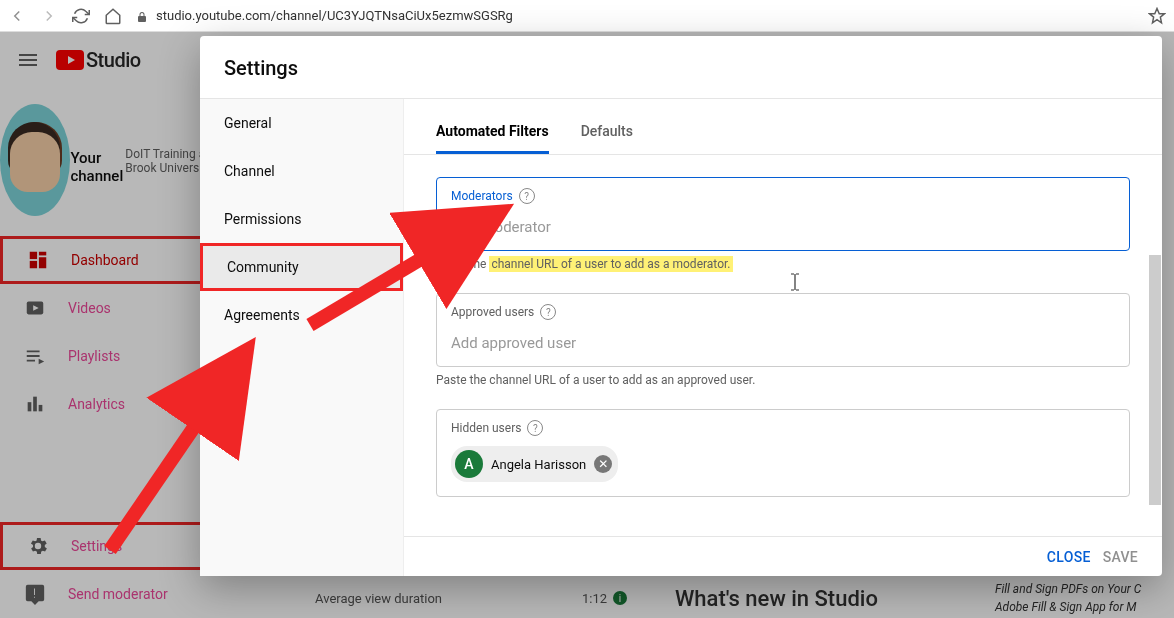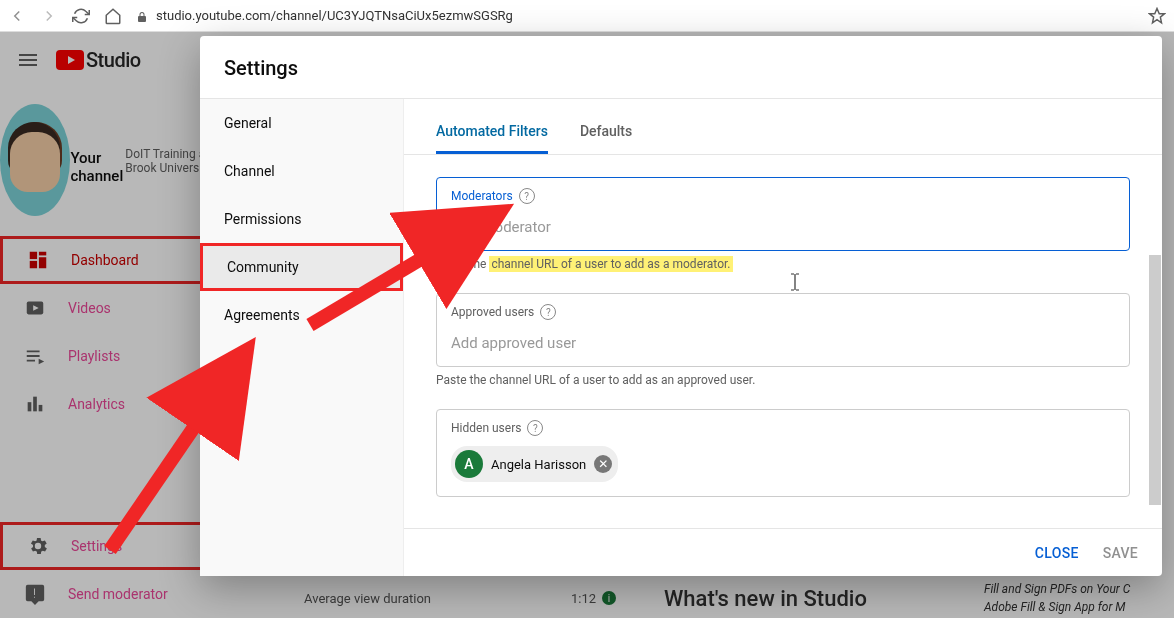--- a/index.html
+++ b/index.html
@@ -46,48 +46,48 @@
 
 .modal { position: absolute; top: 36px; left: 200px; width: 962px; height: 540px; background: #fff; border-radius: 4px; box-shadow: 0 12px 40px rgba(0,0,0,0.3); display: flex; flex-direction: column; }
 .modal-title { font-size: 20px; font-weight: 500; padding: 20px 24px 18px; color: #0d0d0d; }
 .modal-body { flex: 1; display: flex; border-top: 1px solid #e5e5e5; overflow: hidden; }
 .modal-side { width: 204px; background: #f9f9f9; border-right: 1px solid #eee; }
 .modal-side-item { height: 48px; display: flex; align-items: center; padding: 0 24px; font-size: 14px; color: #0d0d0d; }
 .modal-side-item.selected { background: #eaeaea; }
 .modal-main { flex: 1; display: flex; flex-direction: column; min-width: 0; }
 .tabs { display: flex; gap: 32px; padding: 0 32px; border-bottom: 1px solid #e5e5e5; margin-top: 10px; }
 .tab { padding: 14px 0 12px; font-size: 14px; color: #606060; font-weight: 500; cursor: pointer; border-bottom: 3px solid transparent; }
-.tab.active { color: #0369a1; border-bottom-color: #065fd4; }
+.tab.active { color: #000000; border-bottom-color: #065fd4; font-weight: bold; }
 .main-scroll { flex: 1; overflow-y: auto; padding: 22px 32px 16px; position: relative; }
 
 .field-box { border: 1px solid #ccc; border-radius: 4px; padding: 10px 14px 14px; margin-bottom: 6px; }
 .field-box.focused { border: 1px solid #065fd4; }
 .field-label { font-size: 12px; color: #606060; display: flex; align-items: center; gap: 6px; }
 .field-box.focused .field-label { color: #065fd4; }
 .field-input { border: none; outline: none; width: 100%; font-size: 15px; color: #0d0d0d; margin-top: 14px; }
 .field-input::placeholder { color: #999; }
 .helper { font-size: 12px; color: #606060; margin-bottom: 22px; }
 .highlight { background: #fff176; padding: 1px 2px; }
 
 .chip { display: inline-flex; align-items: center; background: #eee; border-radius: 16px; padding: 4px 6px 4px 4px; gap: 8px; margin-top: 10px; }
 .chip-avatar { width: 28px; height: 28px; border-radius: 50%; background: #1a7a3a; color: #fff; display: flex; align-items: center; justify-content: center; font-size: 14px; font-weight: 500; }
 .chip-name { font-size: 13px; color: #0d0d0d; }
 .chip-x { width: 18px; height: 18px; border-radius: 50%; background: #777; color: #fff; display: flex; align-items: center; justify-content: center; font-size: 12px; }
 
 .help-icon { width: 16px; height: 16px; border: 1.5px solid #888; border-radius: 50%; display: inline-flex; align-items: center; justify-content: center; font-size: 10px; color: #888; }
 
-.modal-footer { height: 48px; border-top: 1px solid #e5e5e5; display: flex; align-items: center; justify-content: flex-end; gap: 24px; padding: 0 24px; }
+.modal-footer { height: 40px; border-top: 1px solid #e5e5e5; display: flex; align-items: center; justify-content: flex-end; gap: 12px; padding: 0 24px; }
 .btn-text { font-size: 14px; font-weight: 500; color: #909090; background: none; border: none; cursor: pointer; letter-spacing: 0.3px; }
 .btn-text.primary { color: #065fd4; }
 
 
 .arrow { position: absolute; pointer-events: none; }
 
 
-.bg-peek { position: absolute; bottom: 0; left: 4px; right: 0; height: 40px; display: flex; font-size: 13px; color: #333; align-items: center; }
+.bg-peek { position: absolute; bottom: 0; left: 15px; right: 0; height: 40px; display: flex; font-size: 13px; color: #333; align-items: center; }
 
 .scrollbar-thumb { position: absolute; right: 1px; top: 100px; width: 12px; height: 250px; background: #ccc; border-radius: 0; }
 </style>
 </head>
 <body>
 
 <div class="browser-bar">
   <div class="nav-icons">
     <svg width="18" height="18" viewBox="0 0 24 24" fill="none" stroke="#909090" stroke-width="2">
         <path d="M15 18l-6-6 6-6"></path>

